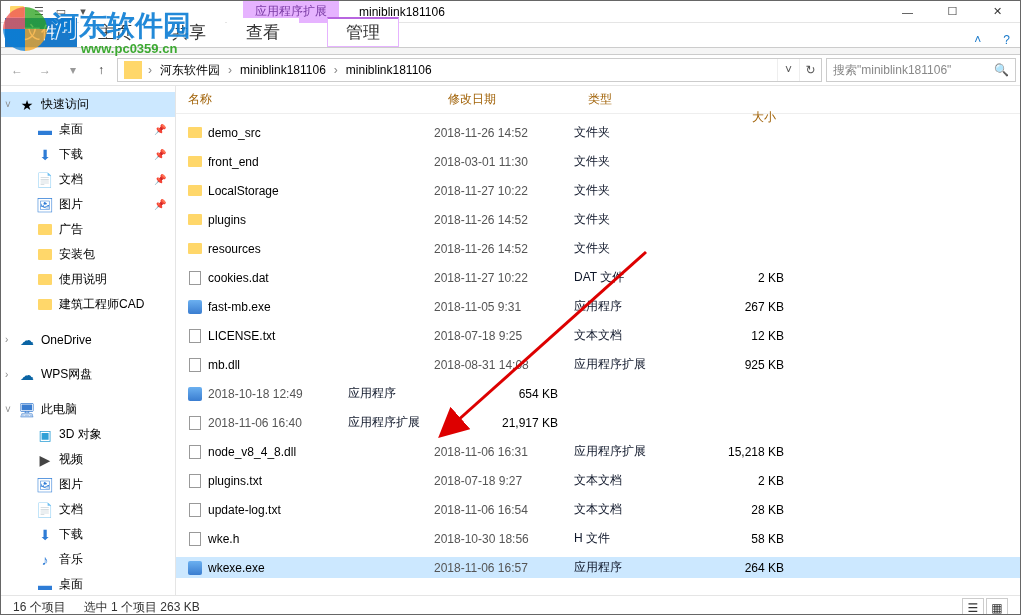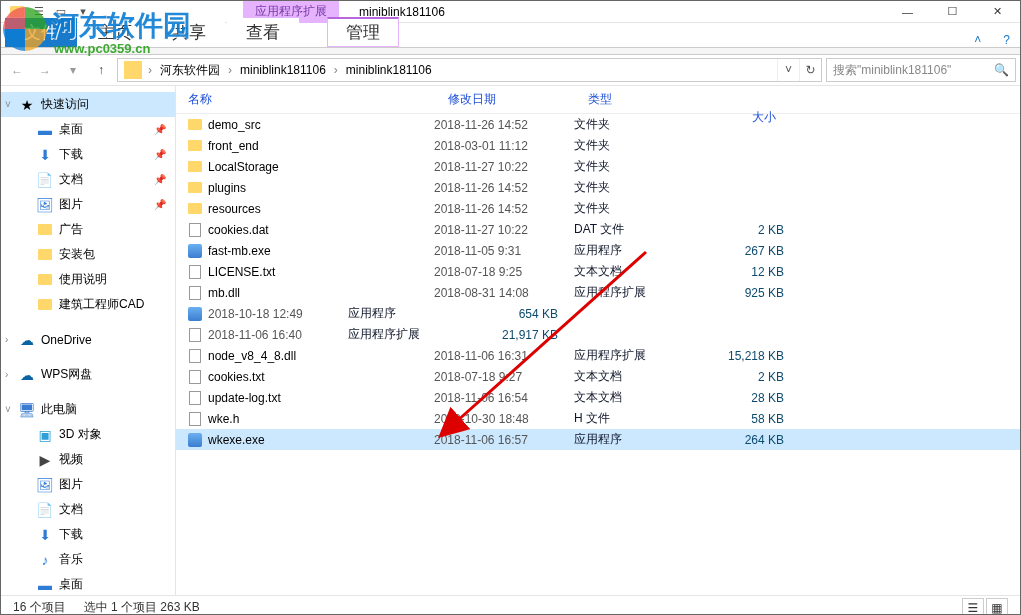--- a/index.html
+++ b/index.html
@@ -30,42 +30,42 @@
 .content { display: flex; height: 510px; border-top: 1px solid #e5e5e5; }
 .sidebar { width: 175px; border-right: 1px solid #e5e5e5; overflow: hidden; padding-top: 6px; }
 .side-item { height: 25px; display: flex; align-items: center; padding-left: 18px; gap: 6px; position: relative; }
 .side-item.l2 { padding-left: 36px; }
 .side-item.sel { background: #cce8ff; }
 .side-item .chev { position: absolute; left: 4px; color: #888; font-size: 10px; }
 .side-icon { width: 16px; height: 16px; display: flex; align-items: center; justify-content: center; font-size: 14px; }
 .side-label { white-space: nowrap; overflow: hidden; text-overflow: ellipsis; }
 .pin { margin-left: auto; margin-right: 8px; color: #7a9fc4; font-size: 10px; }
 .main { flex: 1; display: flex; flex-direction: column; position: relative; }
-.cols { height: 28px; display: flex; align-items: center; border-bottom: 1px solid #eee; color: #1d4ed8; }
+.cols { height: 28px; display: flex; align-items: center; border-bottom: 1px solid #eee; color: #a16207; }
 .cols div { padding-left: 12px; }
 .col-name { width: 260px; }
 .col-date { width: 140px; }
 .col-type { width: 120px; font-family: Liberation Serif, serif; }
 .col-size { width: 100px; text-align: right; padding-right: 20px; margin-top: 36px; }
 .filelist { flex: 1; overflow: hidden; }
-.row { height: 21px; display: flex; align-items: center; padding-left: 10px; }
+.row { height: 21px; display: flex; align-items: center; padding-left: 10px; margin-top: 8px; }
 .row.sel { background: #cce8ff; }
 .r-icon { width: 18px; height: 18px; display: flex; align-items: center; justify-content: center; margin-right: 4px; font-size: 14px; }
 .r-name { width: 226px; }
 .r-date { width: 140px; color: #555; }
 .r-type { width: 120px; color: #0f172a; }
-.r-size { width: 90px; text-align: right; color: #0c4a6e; }
+.r-size { width: 90px; text-align: right; color: #000000; }
 .arrow-annot { position: absolute; left: 270px; top: 156px; pointer-events: none; }
 .arrow-annot svg { overflow: visible; }
 .statusbar { height: 24px; border-top: 1px solid #e5e5e5; display: flex; align-items: center; padding: 0 12px; gap: 18px; color: #333; }
 .statusbar .viewbtns { margin-left: auto; display: flex; gap: 2px; }
 .statusbar .viewbtns div { width: 22px; height: 20px; border: 1px solid #ccc; display: flex; align-items: center; justify-content: center; }
 .watermark { position: absolute; left: 0; top: 0; width: 200px; height: 60px; pointer-events: none; opacity: 0.9; }
 .watermark .w1 { color: #0b7dd4; font-size: 28px; font-weight: bold; position: absolute; left: 50px; top: 6px; text-shadow: 1px 1px 0 #fff; }
-.watermark .w2 { color: #2aa21e; font-size: 13px; font-weight: bold; position: absolute; left: 53px; top: 40px; }
+.watermark .w2 { color: #2aa21e; font-size: 13px; font-weight: bold; position: absolute; left: 80px; top: 40px; }
 .watermark .wlogo { position: absolute; left: 2px; top: 6px; width: 44px; height: 44px; border-radius: 50%; background: conic-gradient(#2aa21e 0 90deg, #f5a623 90deg 180deg, #0b7dd4 180deg 270deg, #e55 270deg 360deg); opacity: .85; }
 .folder-ic { background: #ffd76a; width: 14px; height: 11px; border-radius: 1px; }
 .file-ic { background: #fff; border: 1px solid #999; width: 12px; height: 14px; }
 .exe-ic { width: 14px; height: 14px; background: linear-gradient(#6bb0f0,#3a7dd0); border-radius: 2px; }
 </style>
 </head>
 <body>
 
 <div class="titlebar">
   <div class="qat">
@@ -235,21 +235,21 @@
           <span class="r-name">demo_src</span>
           <span class="r-date">2018-11-26 14:52</span>
           <span class="r-type">文件夹</span>
           <span class="r-size"></span>
         </div>
         <div class="row">
           <span class="r-icon">
             <span class="folder-ic"></span>
           </span>
           <span class="r-name">front_end</span>
-          <span class="r-date">2018-03-01 11:12</span>
+          <span class="r-date">2018-03-01 11:30</span>
           <span class="r-type">文件夹</span>
           <span class="r-size"></span>
         </div>
         <div class="row">
           <span class="r-icon">
             <span class="folder-ic"></span>
           </span>
           <span class="r-name">LocalStorage</span>
           <span class="r-date">2018-11-27 10:22</span>
           <span class="r-type">文件夹</span>
@@ -331,40 +331,40 @@
           </span>
           <span class="r-name">node_v8_4_8.dll</span>
           <span class="r-date">2018-11-06 16:31</span>
           <span class="r-type">应用程序扩展</span>
           <span class="r-size">15,218 KB</span>
         </div>
         <div class="row">
           <span class="r-icon">
             <span class="file-ic"></span>
           </span>
-          <span class="r-name">cookies.txt</span>
+          <span class="r-name">plugins.txt</span>
           <span class="r-date">2018-07-18 9:27</span>
           <span class="r-type">文本文档</span>
           <span class="r-size">2 KB</span>
         </div>
         <div class="row">
           <span class="r-icon">
             <span class="file-ic"></span>
           </span>
           <span class="r-name">update-log.txt</span>
           <span class="r-date">2018-11-06 16:54</span>
           <span class="r-type">文本文档</span>
           <span class="r-size">28 KB</span>
         </div>
         <div class="row">
           <span class="r-icon">
             <span class="file-ic"></span>
           </span>
           <span class="r-name">wke.h</span>
-          <span class="r-date">2018-10-30 18:48</span>
+          <span class="r-date">2018-10-30 18:56</span>
           <span class="r-type">H 文件</span>
           <span class="r-size">58 KB</span>
         </div>
         <div class="row sel">
           <span class="r-icon">
             <span class="exe-ic"></span>
           </span>
           <span class="r-name">wkexe.exe</span>
           <span class="r-date">2018-11-06 16:57</span>
           <span class="r-type">应用程序</span>

